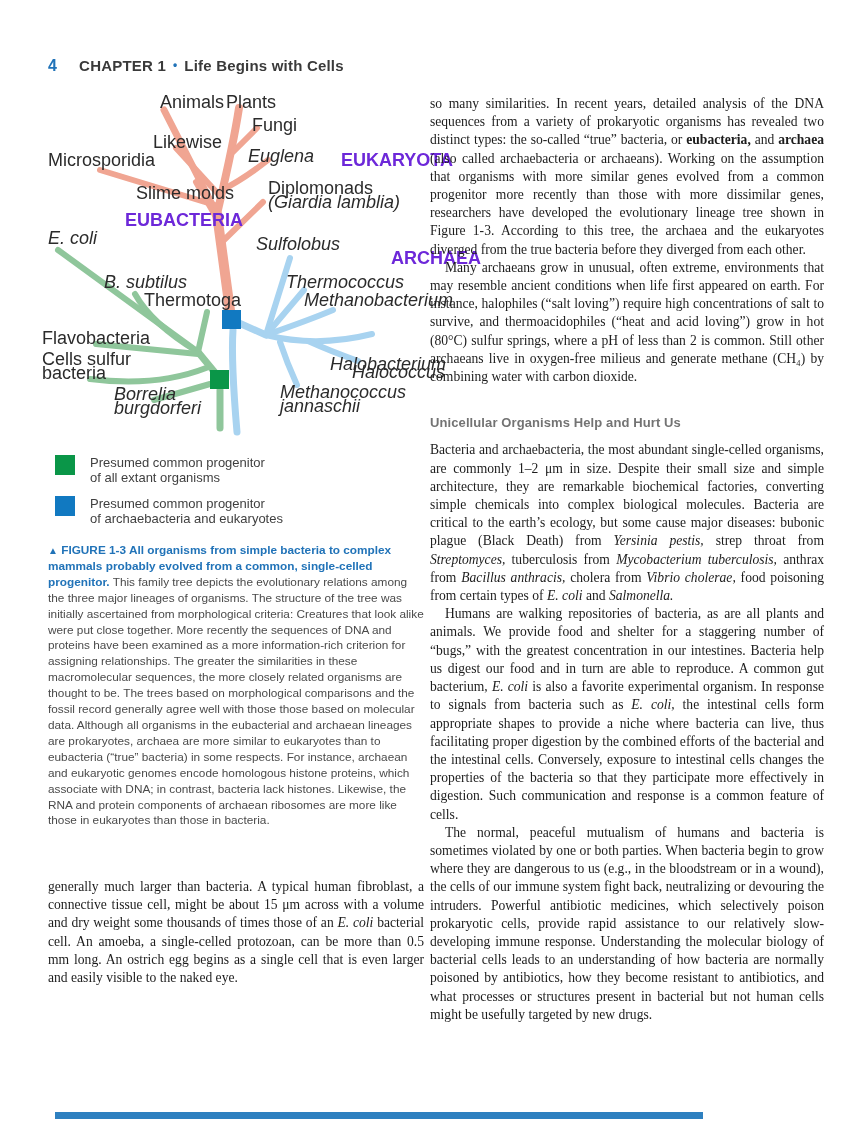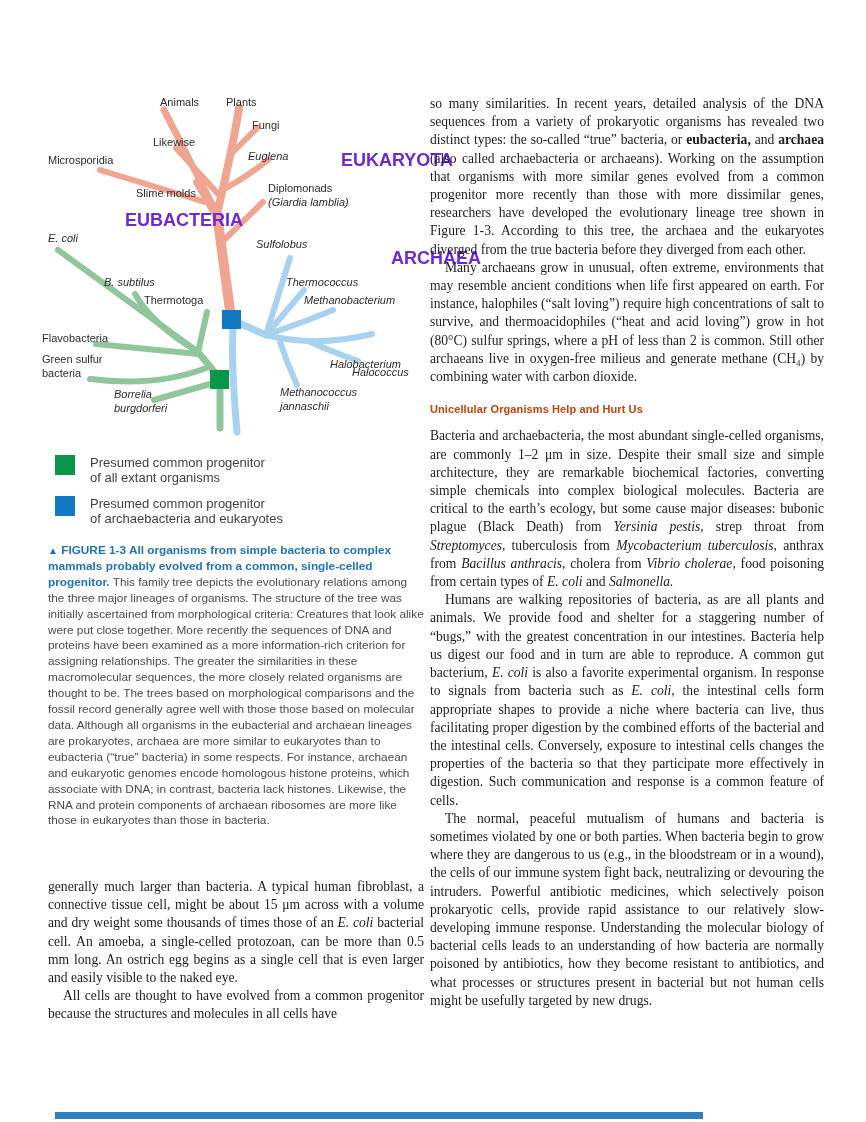--- a/index.html
+++ b/index.html
@@ -12,21 +12,21 @@
   #header .pgnum{color:#2173b8;margin-right:22px;font-size:16px;}
   #header .sep{color:#2173b8;margin:0 7px;font-size:12px;vertical-align:2px;}
 
   
   #figure{position:absolute;left:40px;top:92px;width:420px;height:362px;}
   #figure svg{position:absolute;left:0;top:0;}
   .branch{fill:none;stroke-linecap:round;}
   .euk{stroke:#f0a592;}
   .eub{stroke:#8fc69b;}
   .arc{stroke:#a8d3f0;}
-  .lbl{position:absolute;font-size:11px;line-height:13.5px;color:#2b2b2b;white-space:nowrap;}
+  .lbl{position:absolute;font-size:18px;line-height:13.5px;color:#2b2b2b;white-space:nowrap;}
   .lbl.i{font-style:italic;}
   .lbl.b{font-weight:bold;font-size:18px;color:#6d28d9;padding-left:33px;}
 
   
   #legend{position:absolute;left:55px;top:455px;width:360px;}
   .legend-item{display:flex;align-items:flex-start;margin-bottom:11px;}
   .swatch{width:20px;height:20px;margin-right:15px;flex:0 0 auto;}
   .swatch.green{background:#0a9648;}
   .swatch.blue{background:#1179c1;}
   .legend-text{font-size:13px;line-height:14.5px;color:#3f3f3f;padding-top:1px;}
@@ -37,31 +37,34 @@
   #caption .cap-lead{color:#2173b8;font-weight:bold;text-align:center;}
   #caption .cap-marker{font-size:10px;}
 
   
   .bodytext{font-family:"Liberation Serif",serif;font-size:13.6px;line-height:18.2px;
             color:#1c1c1c;text-align:justify;}
   .bodytext p{margin:0;}
   .bodytext p.indent{text-indent:15px;}
   #left-body{position:absolute;left:48px;top:878px;width:376px;}
   #right-col{position:absolute;left:430px;top:95px;width:394px;}
-  #right-col h2{font-family:"Liberation Sans",sans-serif;font-size:11px;color:#c2410c;
-                font-weight:bold;margin:14px 0 9px 0;letter-spacing:.1px;}
+  #right-col h2{font-family:"Liberation Sans",sans-serif;font-size:13px;color:#737373;
+                font-weight:bold;margin:28px 0 9px 0;letter-spacing:.1px;}
 
   
   #bottom-bar{position:absolute;left:55px;top:1112px;width:648px;height:7px;background:#2e80c0;}
 </style>
 </head>
 <body>
 
 <div id="page">
 
+  <div id="header">
+    <span class="pgnum">4</span><span>CHAPTER 1</span><span class="sep">•</span><span>Life Begins with Cells</span>
+  </div>
 
   <div id="figure">
     <svg width="420" height="362" viewBox="0 0 420 362">
 
       <path class="branch euk" stroke-width="10" d="M191,226 L177,122"></path>
       <path class="branch euk" stroke-width="8" d="M177,122 C184,92 193,55 199,16"></path>
       <path class="branch euk" stroke-width="7" d="M177,122 L124,18"></path>
       <path class="branch euk" stroke-width="6" d="M193,60 L217,36"></path>
       <path class="branch euk" stroke-width="6" d="M180,104 L136,56"></path>
       <path class="branch euk" stroke-width="6" d="M182,98 C198,90 214,79 228,68"></path>
@@ -107,21 +110,21 @@
     <div class="lbl i" style="left:8px;top:140px;">E. coli</div>
     <div class="lbl i" style="left:216px;top:146px;">Sulfolobus</div>
     <div class="lbl b" style="left:318px;top:160px;">ARCHAEA</div>
     <div class="lbl i" style="left:64px;top:184px;">B. subtilus</div>
     <div class="lbl i" style="left:246px;top:184px;">Thermococcus</div>
     <div class="lbl" style="left:104px;top:202px;">Thermotoga</div>
     <div class="lbl i" style="left:264px;top:202px;text-align:right;">Methanobacterium</div>
     <div class="lbl i" style="left:312px;top:230px;margin-top:44px;">Halococcus</div>
     <div class="lbl" style="left:2px;top:240px;">Flavobacteria</div>
     <div class="lbl" style="left:2px;top:261px;">
-      <span>Green sulfur</span><br>
+      <span>Cells sulfur</span><br>
       <span>bacteria</span>
     </div>
     <div class="lbl i" style="left:290px;top:266px;">Halobacterium</div>
     <div class="lbl i" style="left:74px;top:296px;">
       <span>Borrelia</span><br>
       <span>burgdorferi</span>
     </div>
     <div class="lbl i" style="left:240px;top:294px;">
       <span>Methanococcus</span><br>
       <span>jannaschii</span>
@@ -145,21 +148,20 @@
     </div>
   </div>
 
   <div id="caption">
     <span class="cap-lead"><span class="cap-marker">▲</span>&nbsp;<span>FIGURE 1-3 All organisms from simple bacteria to complex mammals probably evolved from a common, single-celled progenitor.</span></span>
     <span>This family tree depicts the evolutionary relations among the three major lineages of organisms. The structure of the tree was initially ascertained from morphological criteria: Creatures that look alike were put close together. More recently the sequences of DNA and proteins have been examined as a more information-rich criterion for assigning relationships. The greater the similarities in these macromolecular sequences, the more closely related organisms are thought to be. The trees based on morphological comparisons and the fossil record generally agree well with those those based on molecular data. Although all organisms in the eubacterial and archaean lineages are prokaryotes, archaea are more similar to eukaryotes than to eubacteria (“true” bacteria) in some respects. For instance, archaean and eukaryotic genomes encode homologous histone proteins, which associate with DNA; in contrast, bacteria lack histones. Likewise, the RNA and protein components of archaean ribosomes are more like those in eukaryotes than those in bacteria.</span>
   </div>
 
   <div id="left-body" class="bodytext">
     <p>generally much larger than bacteria. A typical human fibroblast, a connective tissue cell, might be about 15 μm across with a volume and dry weight some thousands of times those of an <i>E. coli</i> bacterial cell. An amoeba, a single-celled protozoan, can be more than 0.5 mm long. An ostrich egg begins as a single cell that is even larger and easily visible to the naked eye.</p>
-    <p class="indent">All cells are thought to have evolved from a common progenitor because the structures and molecules in all cells have</p>
   </div>
 
   <div id="right-col" class="bodytext">
     <p>so many similarities. In recent years, detailed analysis of the DNA sequences from a variety of prokaryotic organisms has revealed two distinct types: the so-called “true” bacteria, or <b>eubacteria,</b> and <b>archaea</b> (also called archaebacteria or archaeans). Working on the assumption that organisms with more similar genes evolved from a common progenitor more recently than those with more dissimilar genes, researchers have developed the evolutionary lineage tree shown in Figure 1-3. According to this tree, the archaea and the eukaryotes diverged from the true bacteria before they diverged from each other.</p>
     <p class="indent">Many archaeans grow in unusual, often extreme, environments that may resemble ancient conditions when life first appeared on earth. For instance, halophiles (“salt loving”) require high concentrations of salt to survive, and thermoacidophiles (“heat and acid loving”) grow in hot (80°C) sulfur springs, where a pH of less than 2 is common. Still other archaeans live in oxygen-free milieus and generate methane (CH₄) by combining water with carbon dioxide.</p>
     <h2>Unicellular Organisms Help and Hurt Us</h2>
     <p>Bacteria and archaebacteria, the most abundant single-celled organisms, are commonly 1–2 μm in size. Despite their small size and simple architecture, they are remarkable biochemical factories, converting simple chemicals into complex biological molecules. Bacteria are critical to the earth’s ecology, but some cause major diseases: bubonic plague (Black Death) from <i>Yersinia pestis,</i> strep throat from <i>Streptomyces,</i> tuberculosis from <i>Mycobacterium tuberculosis,</i> anthrax from <i>Bacillus anthracis,</i> cholera from <i>Vibrio cholerae,</i> food poisoning from certain types of <i>E. coli</i> and <i>Salmonella.</i></p>
     <p class="indent">Humans are walking repositories of bacteria, as are all plants and animals. We provide food and shelter for a staggering number of “bugs,” with the greatest concentration in our intestines. Bacteria help us digest our food and in turn are able to reproduce. A common gut bacterium, <i>E. coli</i> is also a favorite experimental organism. In response to signals from bacteria such as <i>E. coli,</i> the intestinal cells form appropriate shapes to provide a niche where bacteria can live, thus facilitating proper digestion by the combined efforts of the bacterial and the intestinal cells. Conversely, exposure to intestinal cells changes the properties of the bacteria so that they participate more effectively in digestion. Such communication and response is a common feature of cells.</p>
     <p class="indent">The normal, peaceful mutualism of humans and bacteria is sometimes violated by one or both parties. When bacteria begin to grow where they are dangerous to us (e.g., in the bloodstream or in a wound), the cells of our immune system fight back, neutralizing or devouring the intruders. Powerful antibiotic medicines, which selectively poison prokaryotic cells, provide rapid assistance to our relatively slow-developing immune response. Understanding the molecular biology of bacterial cells leads to an understanding of how bacteria are normally poisoned by antibiotics, how they become resistant to antibiotics, and what processes or structures present in bacterial but not human cells might be usefully targeted by new drugs.</p>
   </div>

